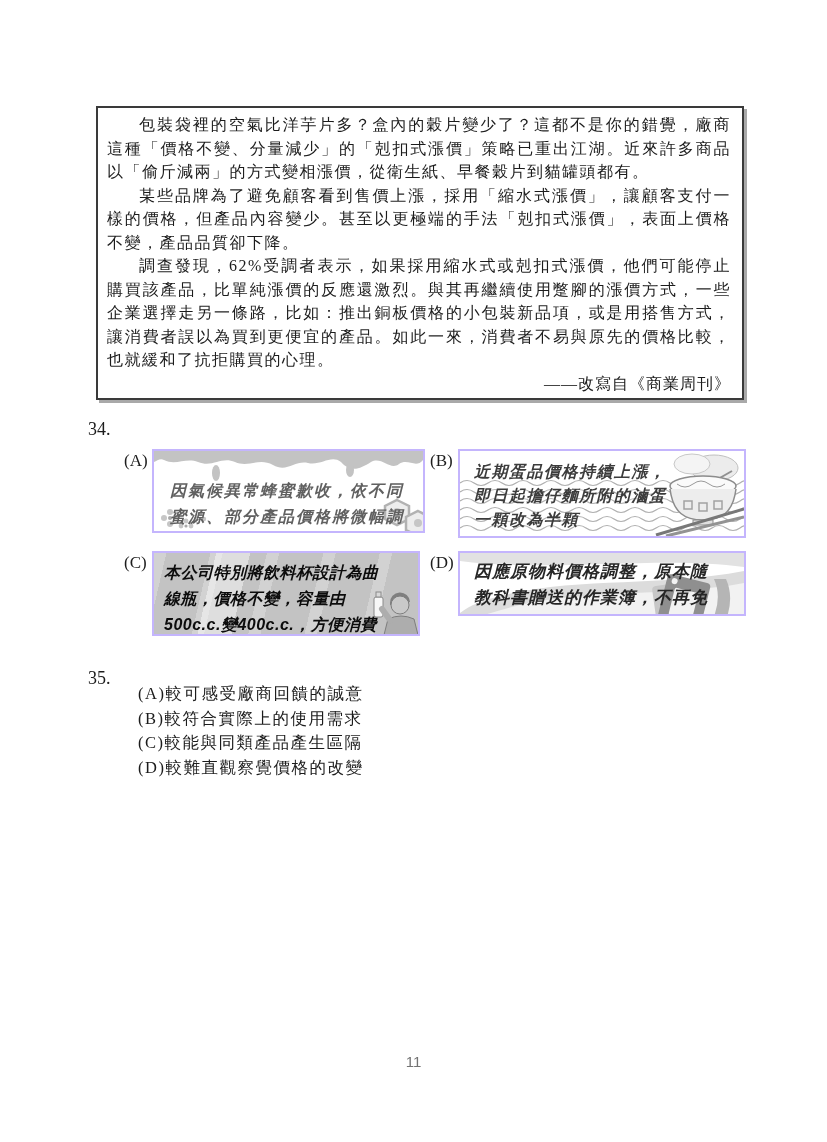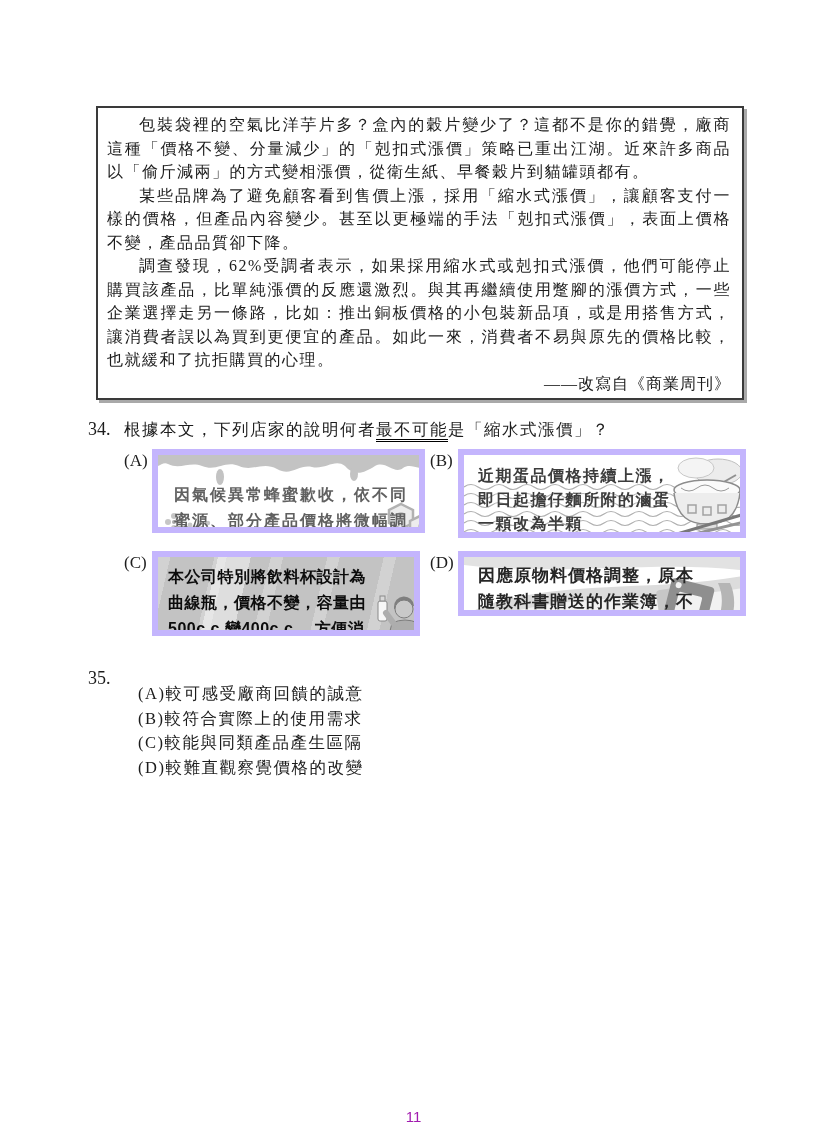--- a/index.html
+++ b/index.html
@@ -11,55 +11,54 @@
   .passage-box{position:absolute;left:96px;top:106px;width:648px;height:294px;box-sizing:border-box;
     border:2px solid #3a3a3a;box-shadow:3px 3px 0 #a9a9a9;padding:5px 11px 4px 9px;}
   .passage-box p{margin:0;font-size:16px;line-height:23.5px;letter-spacing:1.5px;text-align:justify;text-indent:2em;}
   .passage-box p.attribution{text-align:right;text-indent:0;letter-spacing:1px;}
 
   .qnum{position:absolute;font-size:18px;}
   .qstem{position:absolute;font-size:16.5px;letter-spacing:1.5px;}
   .emph{border-bottom:3px double #000;padding-bottom:0;}
 
   .opt-label{position:absolute;font-size:17px;}
-  .ad{position:absolute;box-sizing:border-box;border:6px solid #c4b5fd;background:#fff;overflow:hidden;}
+  .ad{position:absolute;box-sizing:border-box;border:2px solid #c4b5fd;background:#fff;overflow:hidden;font-style:italic;}
   .ad svg{position:absolute;left:0;top:0;}
   .ad .ad-text{position:relative;z-index:2;font-family:"Liberation Sans","DejaVu Sans",sans-serif;font-weight:700;}
 
   .ad-a .ad-text{color:#606060;font-size:16px;line-height:26px;letter-spacing:2px;padding:27px 8px 0 16px;}
   .ad-b .ad-text{color:#3c3c3c;font-size:16px;line-height:24px;letter-spacing:1.5px;padding:9px 0 0 14px;width:198px;}
   .ad-c{background-color:#c3c3c3;background-image:
       linear-gradient(103deg, rgba(255,255,255,0) 0 22%, rgba(255,255,255,0.45) 22% 34%, rgba(255,255,255,0) 34%),
       repeating-linear-gradient(103deg, rgba(255,255,255,0.25) 0 12px, rgba(255,255,255,0) 12px 55px);}
   .ad-c .ad-text{color:#0c0c0c;font-size:16px;line-height:26px;letter-spacing:0.5px;padding:7px 36px 0 10px;}
   .ad-d .ad-text{font-family:"Liberation Serif","DejaVu Serif",serif;color:#262626;font-size:17px;line-height:26px;letter-spacing:1px;padding:6px 30px 0 14px;}
 
   .q35-line{font-size:16.5px;letter-spacing:1.5px;line-height:24.6px;margin:0;}
   .q35-body{position:absolute;left:124px;top:668px;width:622px;}
   .q35-opts{margin:14px;padding:0;list-style:none;}
   .q35-opts li{font-size:16.5px;letter-spacing:1.5px;line-height:24.6px;}
 
-  .page-number{position:absolute;left:0;right:0;top:1108px;text-align:center;
-    font-family:"Liberation Sans","DejaVu Sans",sans-serif;font-size:15px;color:#a21caf;}
+  .page-number{position:absolute;left:0;right:0;top:1053px;text-align:center;
+    font-family:"Liberation Sans","DejaVu Sans",sans-serif;font-size:15px;color:#737373;}
 </style>
 </head>
 <body>
 
 <div class="page">
 
 
   <div class="passage-box">
     <p>包裝袋裡的空氣比洋芋片多？盒內的穀片變少了？這都不是你的錯覺，廠商這種「價格不變、分量減少」的「剋扣式漲價」策略已重出江湖。近來許多商品以「偷斤減兩」的方式變相漲價，從衛生紙、早餐穀片到貓罐頭都有。</p>
     <p>某些品牌為了避免顧客看到售價上漲，採用「縮水式漲價」，讓顧客支付一樣的價格，但產品內容變少。甚至以更極端的手法「剋扣式漲價」，表面上價格不變，產品品質卻下降。</p>
     <p>調查發現，62%受調者表示，如果採用縮水式或剋扣式漲價，他們可能停止購買該產品，比單純漲價的反應還激烈。與其再繼續使用蹩腳的漲價方式，一些企業選擇走另一條路，比如：推出銅板價格的小包裝新品項，或是用搭售方式，讓消費者誤以為買到更便宜的產品。如此一來，消費者不易與原先的價格比較，也就緩和了抗拒購買的心理。</p>
     <p class="attribution">——改寫自《商業周刊》</p>
   </div>
 
   <div class="qnum" style="left:88px;top:419px;">34.</div>
-  <div class="qstem" style="left:124px;top:419px;white-space:nowrap;"><span>根據本文，下列店家的說明何者</span><span class="emph">最不可能</span><span>是「縮水式漲價」？</span></div>
 
   <div class="opt-label" style="left:124px;top:451px;">(A)</div>
   <div class="ad ad-a" style="left:152px;top:449px;width:273px;height:84px;">
     <svg width="269" height="80" viewBox="0 0 269 80">
       <path d="M0,0 H269 V9 C262,18 254,7 245,13 C236,20 228,5 217,11 C206,18 197,22 187,11 C177,3 167,15 154,12 C141,9 133,22 119,14 C105,6 95,17 81,11 C67,5 59,17 44,11 C32,6 22,15 10,9 C6,7 3,10 0,11 Z" fill="#c3c3c3"></path>
       <ellipse cx="62" cy="22" rx="4" ry="8" fill="#c3c3c3"></ellipse>
       <ellipse cx="196" cy="19" rx="4" ry="7" fill="#c3c3c3"></ellipse>
       <g fill="#c6c6c6">
         <circle cx="16" cy="61" r="3"></circle>
           <circle cx="10" cy="67" r="3"></circle>

